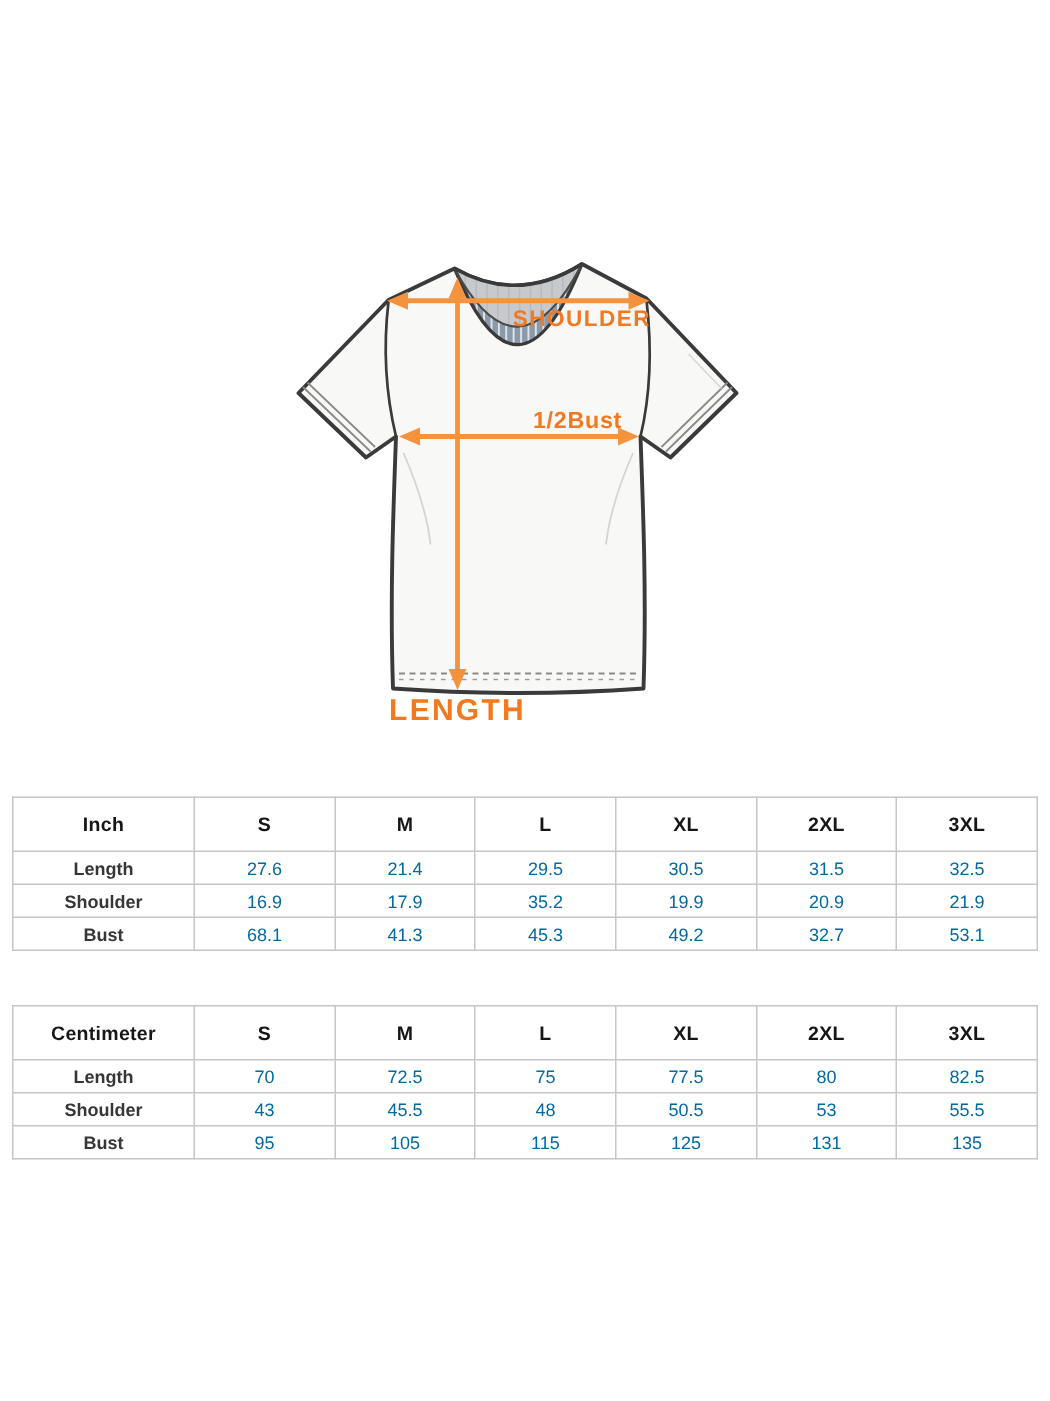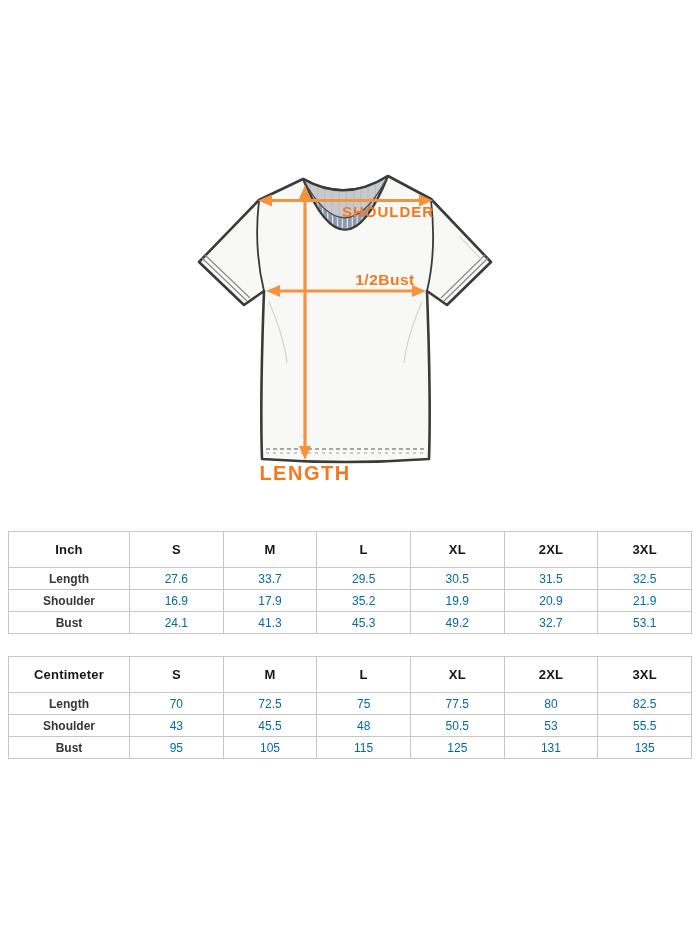--- a/index.html
+++ b/index.html
@@ -20,21 +20,21 @@
   .tables-wrap {
     width: 684px;
     margin: 9px auto 0 auto;
   }
   table.size-table {
     width: 684px;
     border-collapse: collapse;
     table-layout: fixed;
     background: #ffffff;
   }
-  table.size-table + table.size-table { margin-top: 22px; }
+  table.size-table + table.size-table { margin-top: 36px; }
   .size-table th, .size-table td {
     border: 1px solid #c6c6c6;
     text-align: center;
     vertical-align: middle;
     overflow: hidden;
     white-space: nowrap;
   }
   .size-table thead th {
     height: 36px;
     font-size: 13px;
@@ -173,38 +173,38 @@
             <th>L</th>
             <th>XL</th>
             <th>2XL</th>
             <th>3XL</th>
           </tr>
         </thead>
         <tbody>
           <tr>
             <td class="row-label">Length</td>
             <td>27.6</td>
-            <td>33.7</td>
+            <td>21.4</td>
             <td>29.5</td>
             <td>30.5</td>
             <td>31.5</td>
             <td>32.5</td>
           </tr>
           <tr>
             <td class="row-label">Shoulder</td>
             <td>16.9</td>
             <td>17.9</td>
             <td>35.2</td>
             <td>19.9</td>
             <td>20.9</td>
             <td>21.9</td>
           </tr>
           <tr>
             <td class="row-label">Bust</td>
-            <td>24.1</td>
+            <td>68.1</td>
             <td>41.3</td>
             <td>45.3</td>
             <td>49.2</td>
             <td>32.7</td>
             <td>53.1</td>
           </tr>
         </tbody>
       </table>
     <table class="size-table">
         <colgroup>

